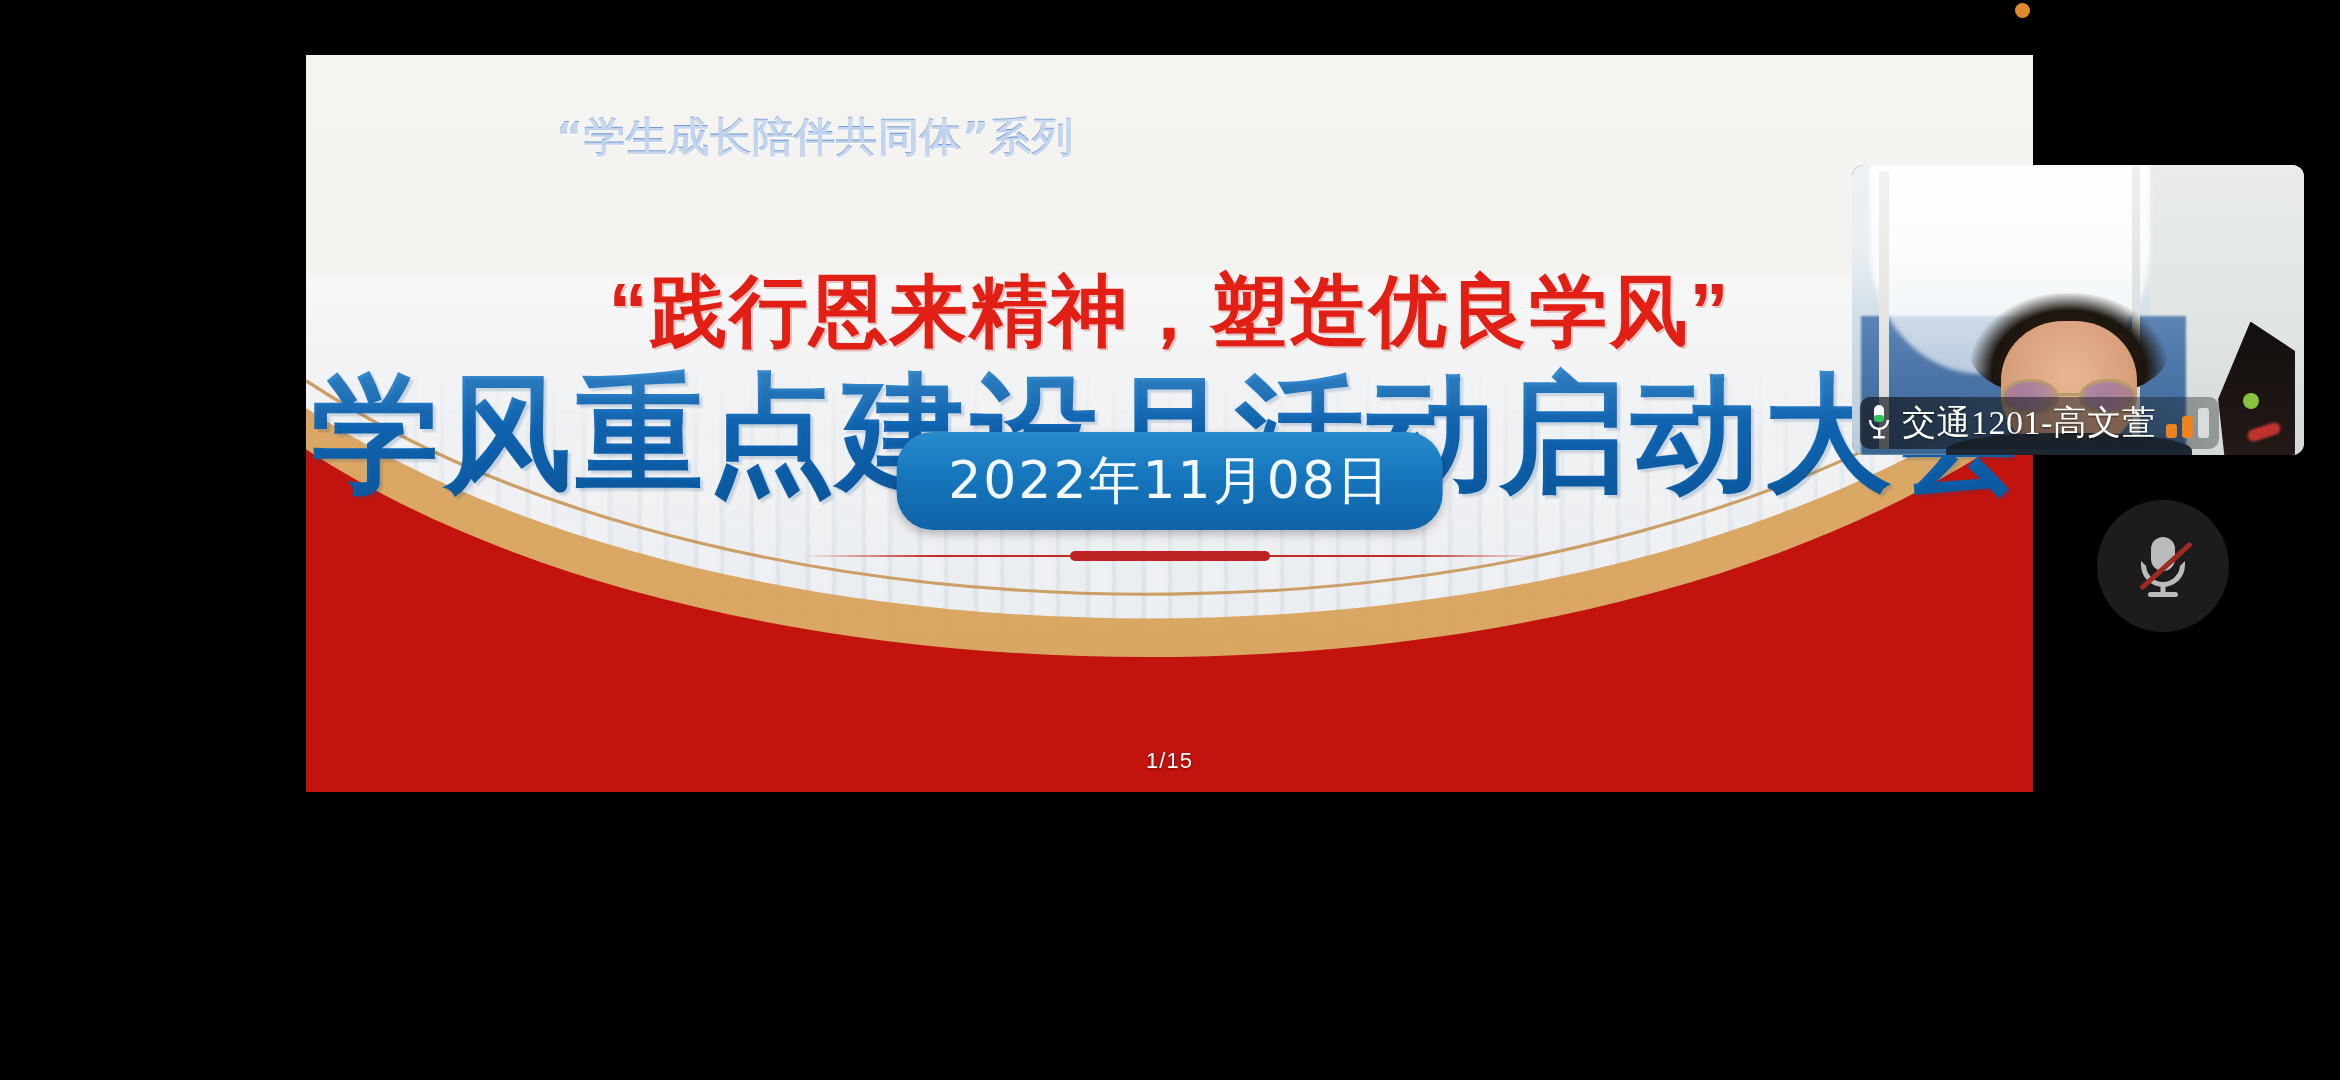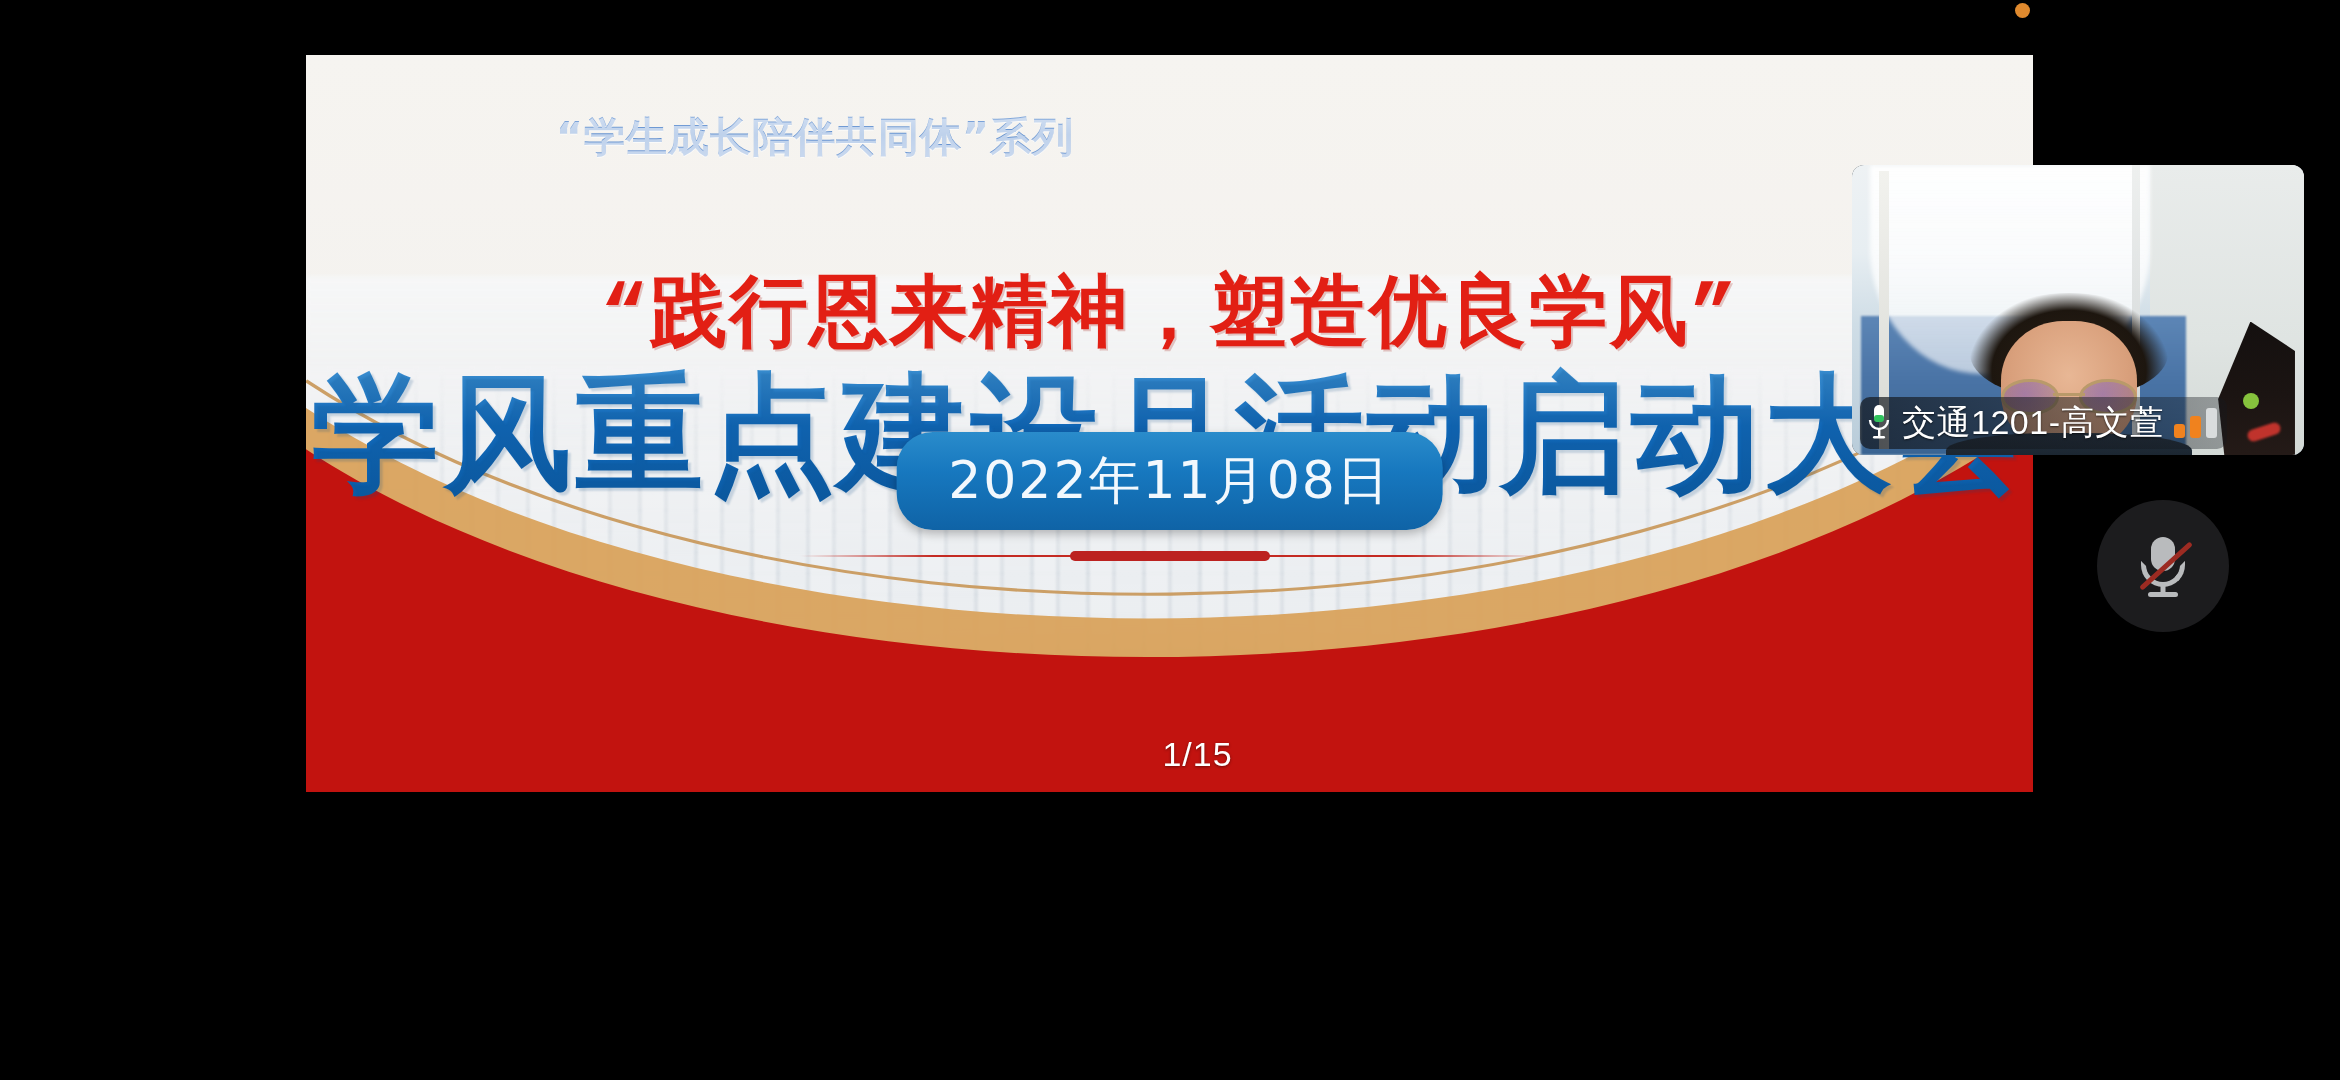--- a/index.html
+++ b/index.html
@@ -60,21 +60,21 @@
     position:absolute;left:250px;top:55px;
     font-size:41px;font-weight:700;letter-spacing:1px;
     background:linear-gradient(180deg,#93b3e0 0%,#5f8ece 45%,#7ea3d8 100%);
     -webkit-background-clip:text;background-clip:text;color:transparent;
     text-shadow:0 1px 0 rgba(255,255,255,.6);
     font-family:"DejaVu Sans","Liberation Sans",sans-serif;
   }
   .headline-red{
     position:absolute;left:0;right:0;top:205px;text-align:center;
     font-size:78px;font-weight:700;letter-spacing:2px;color:#e21f14;
-    font-family:Liberation Mono, monospace;
+    font-family:Liberation Sans, sans-serif;
     text-shadow:2px 2px 0 rgba(160,20,10,.22);
   }
   .headline-blue{
     position:absolute;left:0;right:0;top:305px;text-align:center;
     font-size:128px;font-weight:700;letter-spacing:4px;line-height:1.15;
     font-family:"DejaVu Serif","Liberation Serif",serif;
     background:linear-gradient(180deg,#3f92d2 0%,#1168b8 45%,#0b5ba4 100%);
     -webkit-background-clip:text;background-clip:text;color:transparent;
     text-shadow:3px 3px 2px rgba(10,70,130,.18);
   }
@@ -94,23 +94,22 @@
     position:absolute;left:50%;top:377px;transform:translateX(-50%);
     padding:14px 52px;border-radius:36px;
     background:linear-gradient(180deg,#2a8ccb 0%,#1778bf 40%,#0f63a6 100%);
     color:#f2f8fd;font-size:52px;letter-spacing:2px;
     box-shadow:0 4px 10px rgba(0,0,0,.25);
     font-family:"DejaVu Sans","Liberation Sans",sans-serif;
     white-space:nowrap;
   }
   .page-indicator{
     position:absolute;left:50%;bottom:18px;transform:translateX(-50%);
-    color:#ffffff;font-size:34px;letter-spacing:1px;
+    color:#ffffff;font-size:22px;letter-spacing:1px;
     text-shadow:0 1px 3px rgba(0,0,0,.45);
-    margin-left:28px;
   }
 
   
   .video-tile{
     position:absolute;left:1852px;top:165px;width:452px;height:290px;
     border-radius:12px;overflow:hidden;background:#28333d;
   }
   .vid-bg{
     position:absolute;inset:0;
     background:
@@ -184,21 +183,21 @@
 
   .name-bar{
     position:absolute;left:8px;bottom:6px;height:52px;
     display:flex;align-items:center;gap:10px;
     padding:0 10px 0 6px;border-radius:10px;
     background:linear-gradient(90deg,rgba(20,24,30,.72),rgba(20,24,30,.34));
   }
   .mic-on{width:26px;height:38px;position:relative;flex:none;}
   .name-text{
     color:#ffffff;font-size:34px;letter-spacing:.5px;white-space:nowrap;
-    font-family:Liberation Sans, sans-serif;
+    font-family:Liberation Serif, serif;
     text-shadow:0 1px 2px rgba(0,0,0,.6);
   }
   .bars{display:flex;align-items:flex-end;gap:5px;height:30px;flex:none;}
   .bars i{width:11px;border-radius:3px;display:block;}
   .bars i.b1{height:14px;background:#f0821e;}
   .bars i.b2{height:22px;background:#f0821e;}
   .bars i.b3{height:30px;background:#d9dcdd;}
 
   
   .mute-btn{

